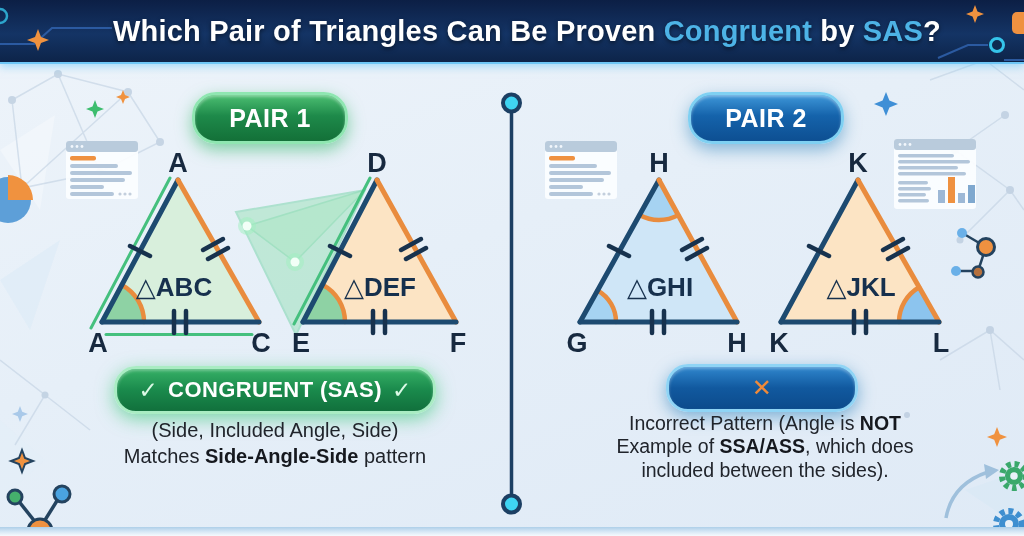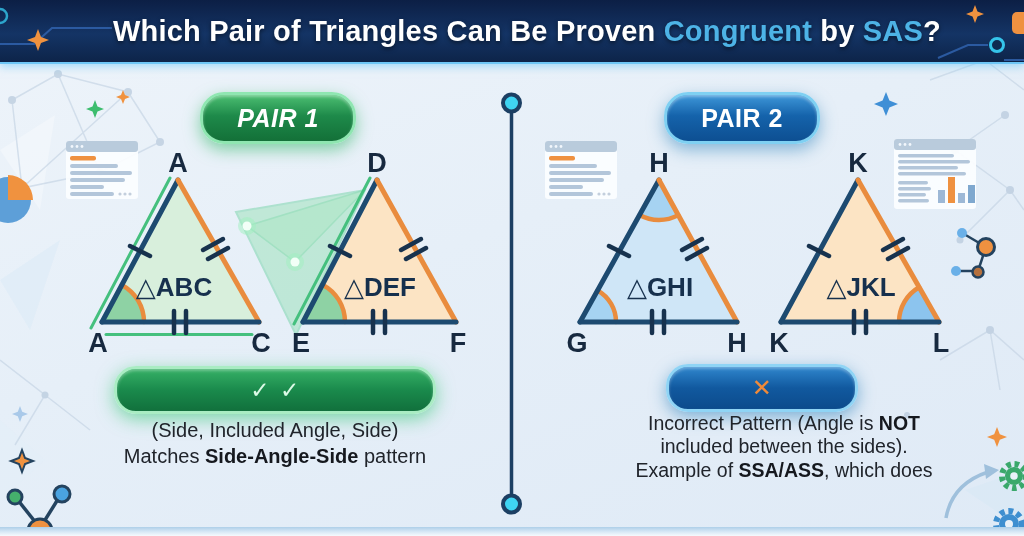--- a/index.html
+++ b/index.html
@@ -14,44 +14,44 @@
           box-shadow:0 3px 8px rgba(110,198,245,.55);}
   .title{position:absolute;left:15px;top:0;width:100%;height:62px;
          display:flex;align-items:center;justify-content:center;
          font-size:29px;font-weight:bold;letter-spacing:.2px;color:#ffffff;
          text-shadow:0 2px 4px rgba(0,0,0,.5);white-space:pre;}
   .title .hl{color:#4db3e6;}
   
   .pill{position:absolute;display:flex;align-items:center;justify-content:center;
         color:#fff;font-weight:bold;}
   .pair-badge{width:150px;height:46px;top:92px;border-radius:24px;font-size:25px;letter-spacing:.5px;}
-  .pair1-badge{left:200px;
+  .pair1-badge{left:192px;
         background:linear-gradient(180deg,#4cbf72,#1e8a4a 45%,#137038);
         border:3px solid #8fe6b1;
-        box-shadow:0 6px 16px rgba(46,180,100,.55),inset 0 2px 3px rgba(255,255,255,.35);font-style:italic;}
-  .pair2-badge{left:664px;
+        box-shadow:0 6px 16px rgba(46,180,100,.55),inset 0 2px 3px rgba(255,255,255,.35);}
+  .pair2-badge{left:688px;
         background:linear-gradient(180deg,#3e97d9,#1563ab 45%,#0d4f92);
         border:3px solid #7fd0f2;
         box-shadow:0 6px 16px rgba(41,128,185,.5),inset 0 2px 3px rgba(255,255,255,.35);align-items:center;}
   
   .verdict1{left:114px;top:366px;width:316px;height:42px;border-radius:22px;font-size:22px;
         background:linear-gradient(180deg,#36b066,#1a8a4c 50%,#11703c);
         border:3px solid #a9ecc3;gap:10px;letter-spacing:.4px;
         box-shadow:0 5px 18px rgba(52,199,115,.6),inset 0 2px 3px rgba(255,255,255,.3);}
   .verdict1 .check{color:#dbfae6;font-size:23px;}
   .verdict2{left:666px;top:364px;width:186px;height:42px;border-radius:22px;font-size:22px;
         background:linear-gradient(180deg,#2f86cd,#11599f 50%,#0c4b8c);
         border:3px solid #8fd4f5;gap:10px;letter-spacing:.4px;
         box-shadow:0 5px 16px rgba(41,128,185,.55),inset 0 2px 3px rgba(255,255,255,.3);}
   .verdict2 .xmark{color:#ef8a3a;font-size:24px;font-weight:bold;}
   
   .desc{position:absolute;text-align:center;color:#20242b;}
   .desc b{color:#15181e;}
   .desc1{left:58px;top:417px;width:434px;font-size:20px;line-height:1.3;}
-  .desc2{left:574px;top:412px;width:420px;font-size:19.5px;line-height:1.2;}
+  .desc2{left:555px;top:412px;width:420px;font-size:19.5px;line-height:1.2;}
   svg{position:absolute;left:0;top:0;}
   .bottom-strip{position:absolute;left:0;top:527px;width:1024px;height:9px;
         background:linear-gradient(180deg,#aecfe9 0%,#d9e9f6 55%,#f6fafd 100%);}
 </style>
 </head>
 <body>
 
 <div class="stage">
 
   <svg width="1024" height="536" viewBox="0 0 1024 536">
@@ -317,30 +317,31 @@
 
   <div class="pill pair-badge pair1-badge">
     <span>PAIR 1</span>
   </div>
   <div class="pill pair-badge pair2-badge">
     <span>PAIR 2</span>
   </div>
 
   <div class="pill verdict1">
     <span class="check">✓</span>
+    <span>CONGRUENT (SAS)</span>
     <span class="check">✓</span>
   </div>
   <div class="pill verdict2">
     <span class="xmark">✕</span>
   </div>
 
   <div class="desc desc1">
     <div><span>(Side, Included Angle, Side)</span></div>
     <div><span>Matches </span><b>Side-Angle-Side</b><span> pattern</span></div>
   </div>
   <div class="desc desc2">
     <div><span>Incorrect Pattern (Angle is </span><b>NOT</b></div>
+    <div><span>Example of </span><b>SSA/ASS</b><span>, which does</span></div>
     <div><span>included between the sides).</span></div>
-    <div><span>Example of </span><b>SSA/ASS</b><span>, which does</span></div>
   </div>
 
   <div class="bottom-strip"></div>
 </div>
 
 </body></html>

